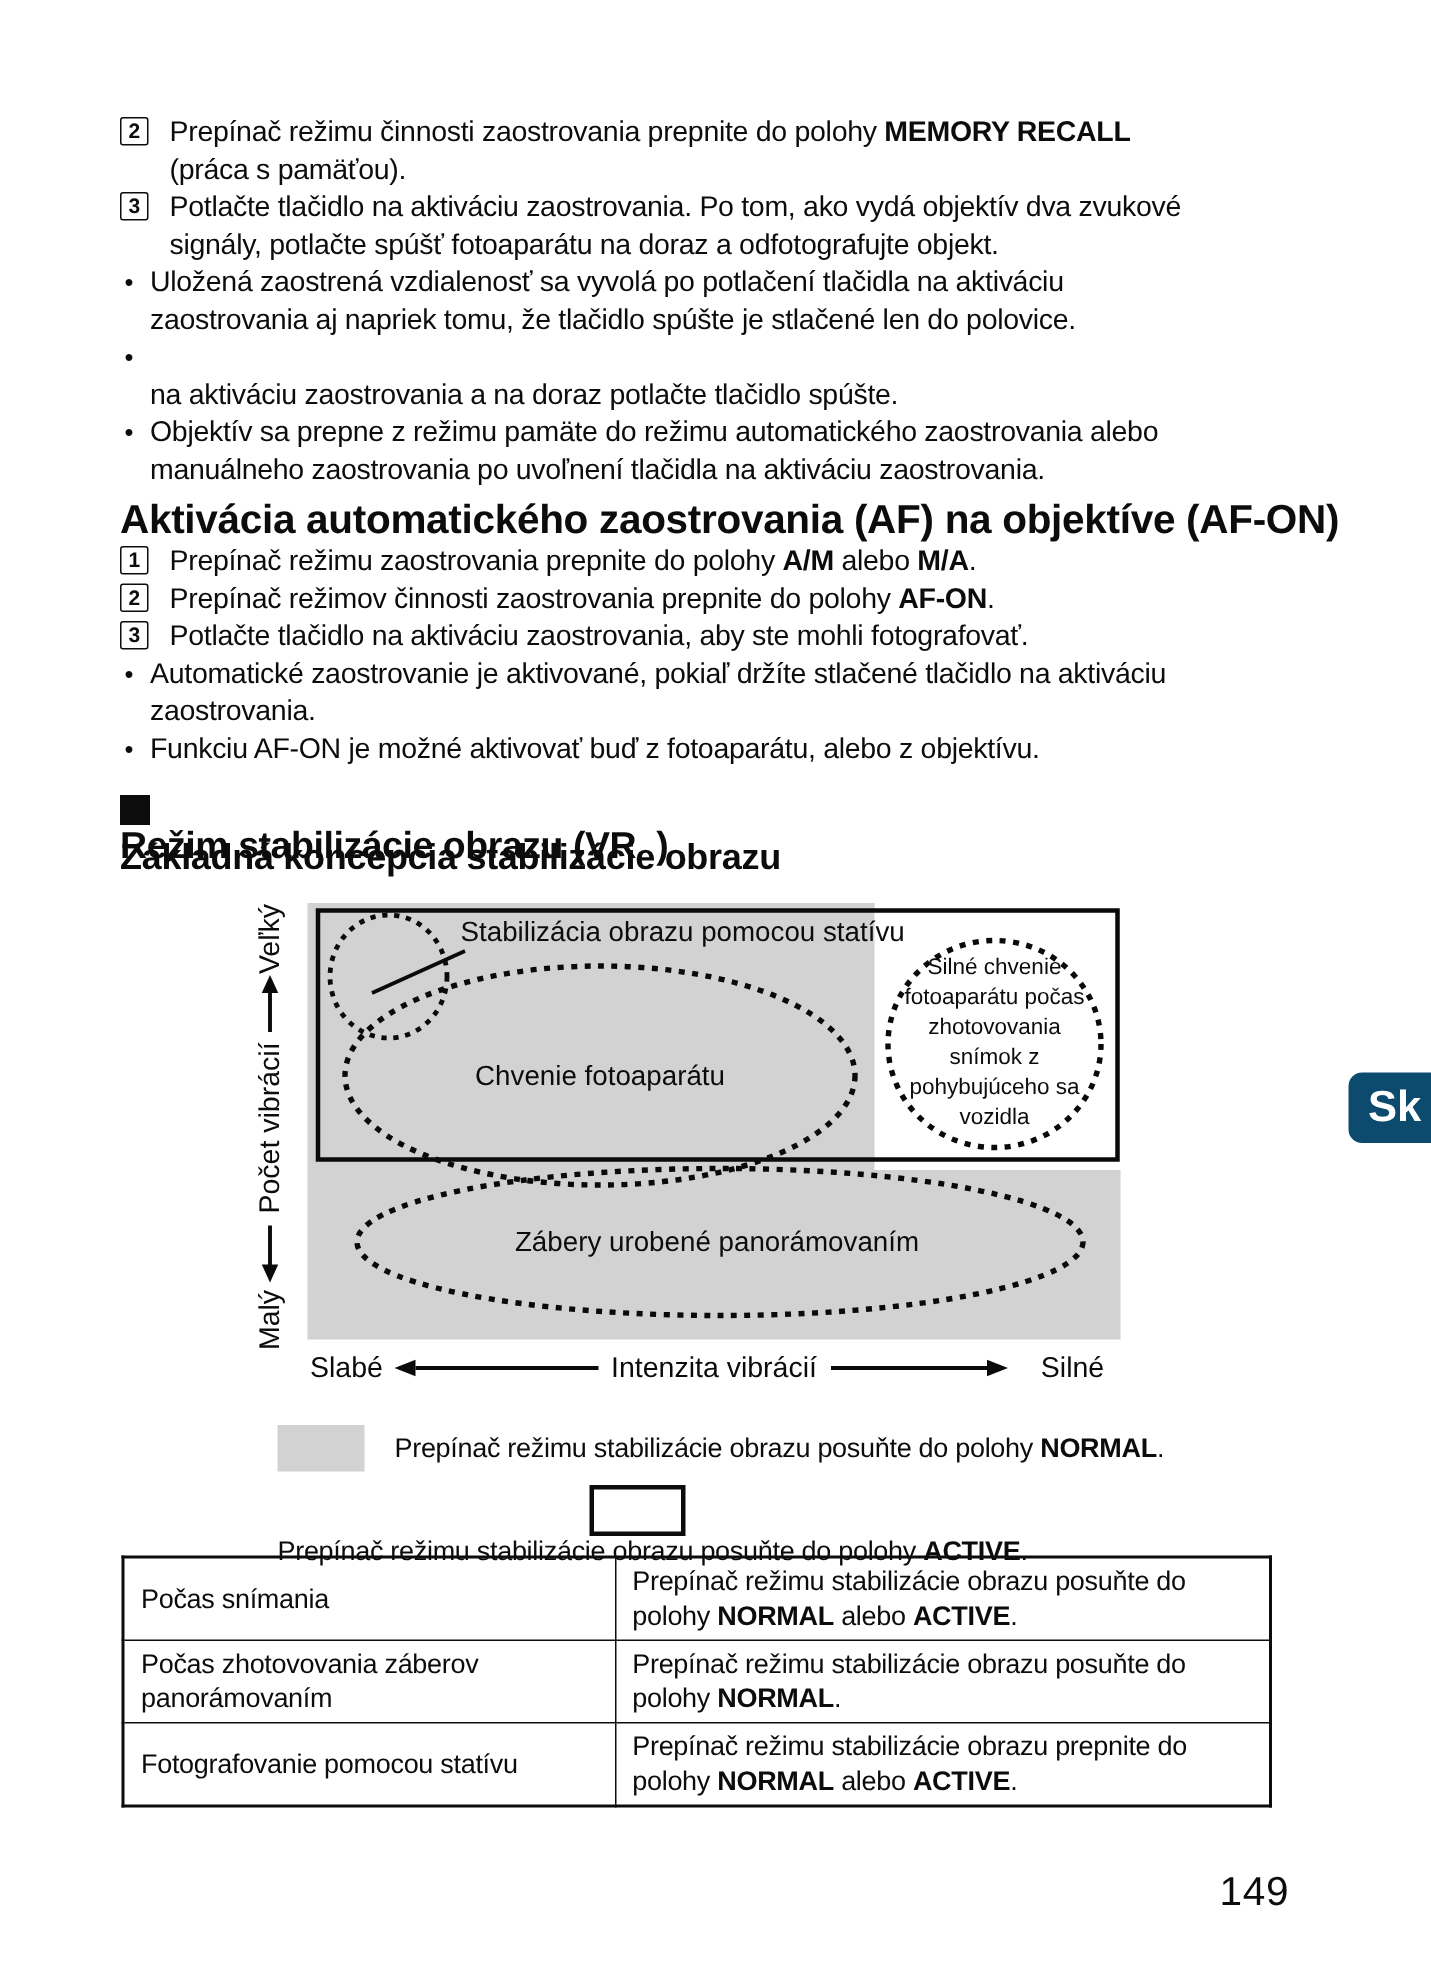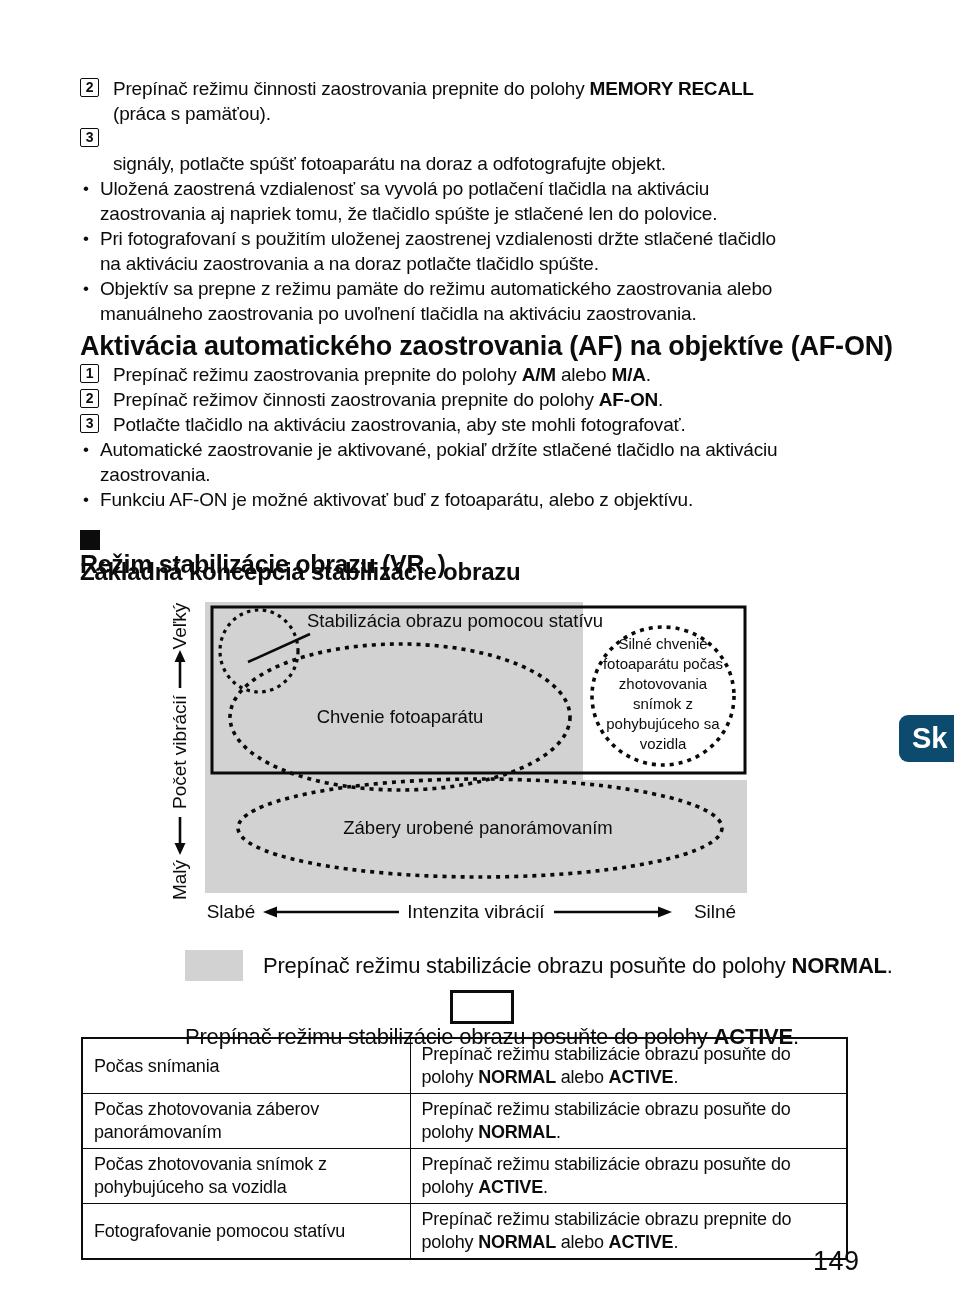--- a/index.html
+++ b/index.html
@@ -27,21 +27,21 @@
   .vr-title .sq{width:20px;height:20px;background:#0c0c0c;margin:6px 10px 0 0;flex:none;}
   .vr-subtitle{position:absolute;left:80px;top:558px;font-size:24px;font-weight:bold;letter-spacing:-0.2px;white-space:nowrap;}
   
   .diagram{position:absolute;left:160px;top:596px;}
   .dot{fill:none;stroke:#0a0a0a;stroke-width:3.6;stroke-dasharray:4 5;}
   .dot-sm{fill:none;stroke:#0a0a0a;stroke-width:3.2;stroke-dasharray:3.5 4.5;}
   .dlabel{font-family:"Liberation Sans","DejaVu Sans",sans-serif;font-size:18.5px;fill:#0c0c0c;}
   .dlabel-sm{font-family:"Liberation Sans","DejaVu Sans",sans-serif;font-size:15px;fill:#0c0c0c;}
   .axis-label{font-family:"Liberation Sans","DejaVu Sans",sans-serif;font-size:19px;fill:#0c0c0c;}
   
-  .legend-row{position:absolute;left:185px;display:flex;align-items:center;font-size:22px;letter-spacing:-0.2px;white-space:nowrap;}
+  .legend-row{position:absolute;left:185px;display:flex;align-items:center;font-size:18px;letter-spacing:-0.2px;white-space:nowrap;}
   .legend-row .text{margin-left:0;}
   .swatch{flex:none;}
   .swatch.normal{width:58px;height:31px;background:#d2d2d2;margin-right:20px;}
   .swatch.active{width:58px;height:28px;background:#ffffff;border:3.5px solid #0c0c0c;margin-right:20px;}
   
   .vr-table{position:absolute;left:81px;top:1037px;width:767px;border-collapse:collapse;table-layout:fixed;}
   .vr-table td{
     border:1.5px solid #0c0c0c;font-size:18px;letter-spacing:-0.2px;line-height:23px;
     vertical-align:middle;padding:4px 10px 4px 11px;white-space:nowrap;overflow:hidden;
   }
@@ -63,29 +63,29 @@
 <div class="page">
 
   <div class="body-text">
 
     <div class="li num">
       <span class="num-box">2</span>
       <span class="li-text"><span>Prepínač režimu činnosti zaostrovania prepnite do polohy </span><b>MEMORY RECALL</b><br><span>(práca s pamäťou).</span></span>
     </div>
     <div class="li num">
       <span class="num-box">3</span>
-      <span class="li-text"><br><span>signály, potlačte spúšť fotoaparátu na doraz a odfotografujte objekt.</span></span>
+      <span class="li-text"><span>Potlačte tlačidlo na aktiváciu zaostrovania. Po tom, ako vydá objektív dva zvukové</span><br><span>signály, potlačte spúšť fotoaparátu na doraz a odfotografujte objekt.</span></span>
     </div>
     <div class="li bullet">
       <span class="bullet-mark">•</span>
       <span class="li-text"><span>Uložená zaostrená vzdialenosť sa vyvolá po potlačení tlačidla na aktiváciu</span><br><span>zaostrovania aj napriek tomu, že tlačidlo spúšte je stlačené len do polovice.</span></span>
     </div>
     <div class="li bullet">
       <span class="bullet-mark">•</span>
-      <span class="li-text"><span>Pri fotografovaní s použitím uloženej zaostrenej vzdialenosti držte stlačené  tlačidlo</span><br><span>na aktiváciu zaostrovania a na doraz potlačte tlačidlo spúšte.</span></span>
+      <span class="li-text"><br><span>na aktiváciu zaostrovania a na doraz potlačte tlačidlo spúšte.</span></span>
     </div>
     <div class="li bullet">
       <span class="bullet-mark">•</span>
       <span class="li-text"><span>Objektív sa prepne z režimu pamäte do režimu automatického zaostrovania alebo</span><br><span>manuálneho zaostrovania po uvoľnení tlačidla na aktiváciu zaostrovania.</span></span>
     </div>
 
     <div class="sub-heading">Aktivácia automatického zaostrovania (AF) na objektíve (AF-ON)</div>
 
     <div class="li num">
       <span class="num-box">1</span>
@@ -170,24 +170,20 @@
       </colgroup>
     <tbody>
         <tr class="r1">
       <td><span>Počas snímania</span></td>
       <td><span>Prepínač režimu stabilizácie obrazu posuňte do</span><br><span>polohy </span><b>NORMAL</b><span> alebo </span><b>ACTIVE</b><span>.</span></td>
     </tr>
     <tr class="r2">
       <td><span>Počas zhotovovania záberov</span><br><span>panorámovaním</span></td>
       <td><span>Prepínač režimu stabilizácie obrazu posuňte do</span><br><span>polohy </span><b>NORMAL</b><span>.</span></td>
     </tr>
-    <tr class="r3">
-      <td><span>Počas zhotovovania snímok z</span><br><span>pohybujúceho sa vozidla</span></td>
-      <td><span>Prepínač režimu stabilizácie obrazu posuňte do</span><br><span>polohy </span><b>ACTIVE</b><span>.</span></td>
-    </tr>
     <tr class="r4">
       <td><span>Fotografovanie pomocou statívu</span></td>
       <td><span>Prepínač režimu stabilizácie obrazu prepnite do</span><br><span>polohy </span><b>NORMAL</b><span> alebo </span><b>ACTIVE</b><span>.</span></td>
     </tr>
   </tbody>
     </table>
 
   <div class="sk-tab">Sk</div>
   <div class="page-number">149</div>
 

